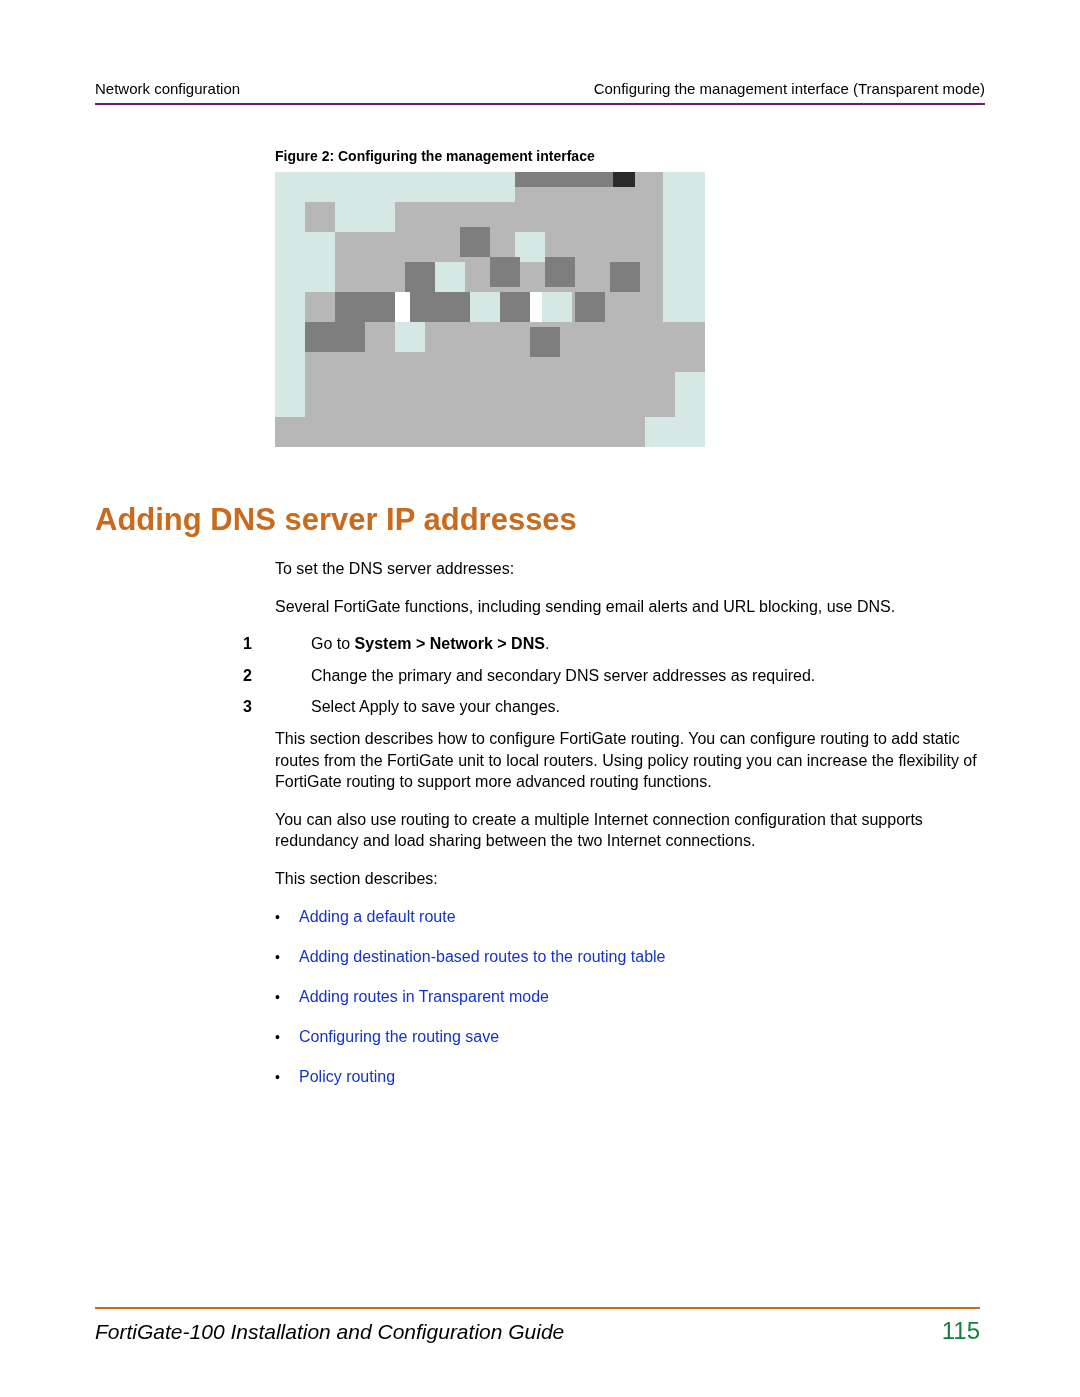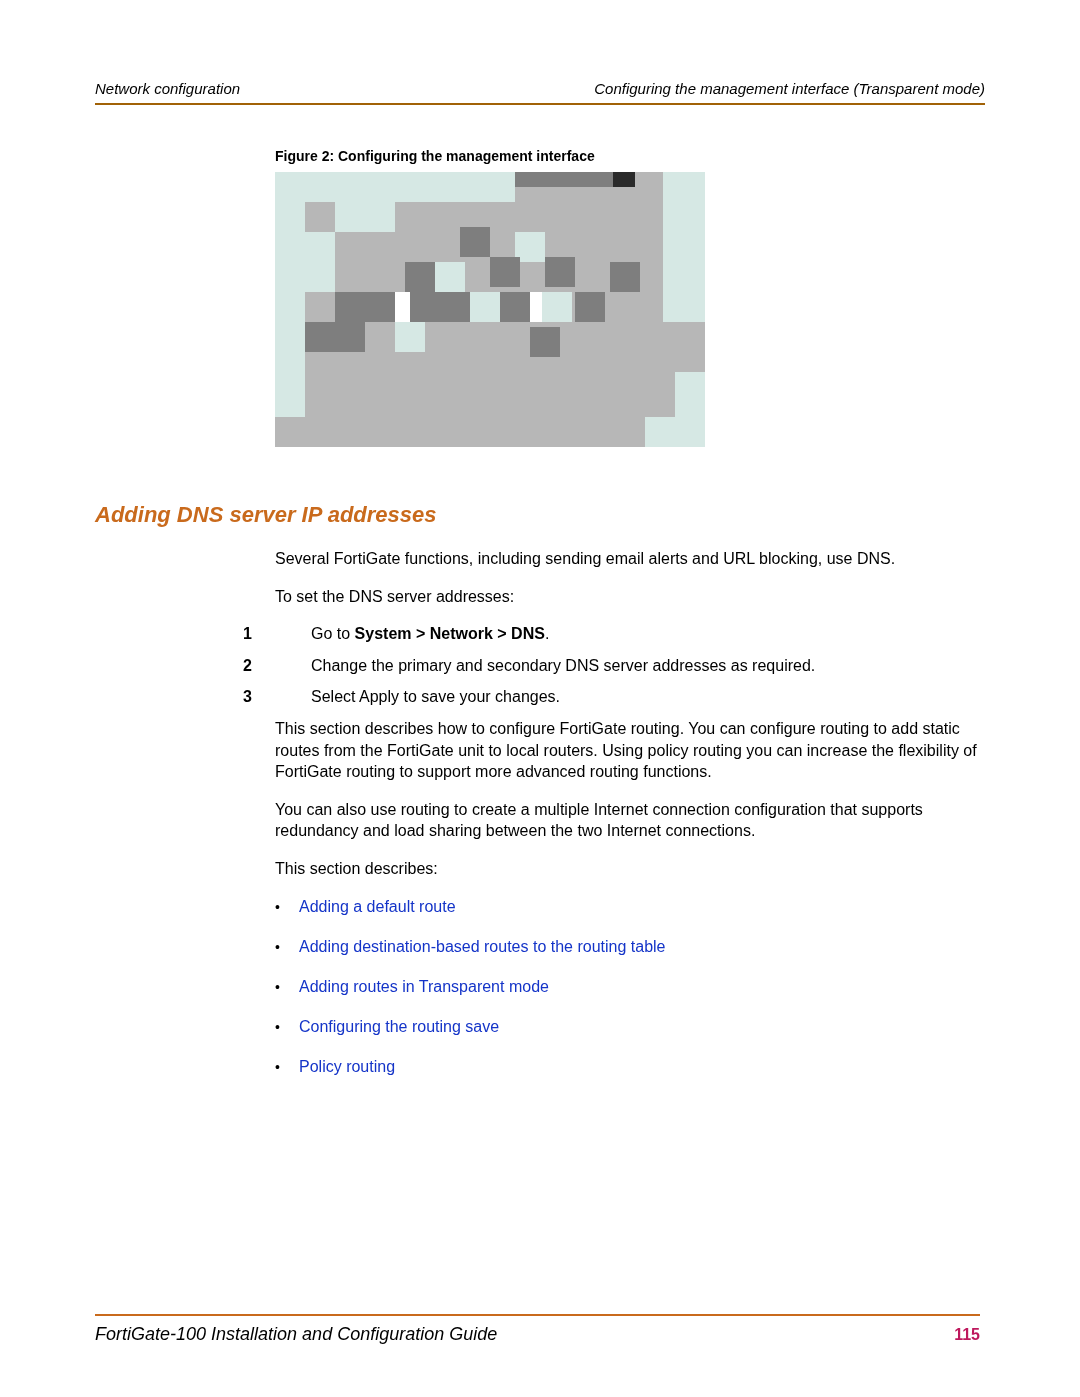--- a/index.html
+++ b/index.html
@@ -12,24 +12,23 @@
   .page {
     width: 1080px;
     height: 1397px;
     position: relative;
     box-sizing: border-box;
     padding: 80px 95px 60px 95px;
   }
   .header {
     display: flex;
     justify-content: space-between;
-    font-style: italic;
     font-size: 15px;
     padding-bottom: 6px;
-    border-bottom: 2px solid #a16207;
+    border-bottom: 2px solid #701a75;
   }
   .content {
     padding-top: 43px;
   }
   .fig-wrap {
     margin-left: 180px;
   }
   .fig-caption {
     font-weight: bold;
     font-size: 14px;
@@ -46,25 +45,24 @@
     position: absolute;
     width: 30px;
     height: 30px;
   }
   .p-mint { background: #d6e8e4; }
   .p-white { background: #ffffff; }
   .p-dark { background: #7e7e7e; }
   .p-black { background: #2a2a2a; }
   .h1 {
     color: #c96a1c;
-    font-size: 22px;
+    font-size: 31px;
     font-weight: bold;
     margin-top: 55px;
     margin-bottom: 20px;
-    font-style: italic;
   }
   .body-indent {
     margin-left: 180px;
     font-size: 16px;
     line-height: 1.35;
   }
   .para {
     margin-bottom: 16px;
   }
   .num-list {
@@ -104,26 +102,26 @@
     right: 100px;
     bottom: 52px;
     border-top: 2px solid #c96a1c;
     padding-top: 8px;
     display: flex;
     justify-content: space-between;
     align-items: baseline;
   }
   .footer-left {
     font-style: italic;
-    font-size: 18px;
+    font-size: 21px;
   }
   .footer-right {
-    font-weight: bold;
-    font-size: 16px;
-    color: #be185d;
+    font-weight: normal;
+    font-size: 24px;
+    color: #15803d;
   }
 </style>
 </head>
 <body>
 
 <div class="page">
 
   <div class="header">
     <div>Network configuration</div>
     <div>Configuring the management interface (Transparent mode)</div>
@@ -167,22 +165,22 @@
         <div class="px p-mint" style="left:120px;top:150px;"></div>
         <div class="px p-dark" style="left:255px;top:155px;"></div>
 
         <div class="px p-mint" style="left:400px;top:200px;width:30px;height:75px;"></div>
         <div class="px p-mint" style="left:370px;top:245px;width:30px;height:30px;"></div>
       </div>
     </div>
 
     <div class="h1">Adding DNS server IP addresses</div>
     <div class="body-indent">
+      <div class="para">To set the DNS server addresses:</div>
       <div class="para">Several FortiGate functions, including sending email alerts and URL blocking, use DNS.</div>
-      <div class="para">To set the DNS server addresses:</div>
       <div class="num-list">
         <div class="num-item">
           <div class="num">1</div>
           <div class="step-text">
             <span>Go to </span><b>System &gt; Network &gt; DNS</b><span>.</span>
           </div>
         </div>
         <div class="num-item">
           <div class="num">2</div>
           <div class="step-text">Change the primary and secondary DNS server addresses as required.</div>

